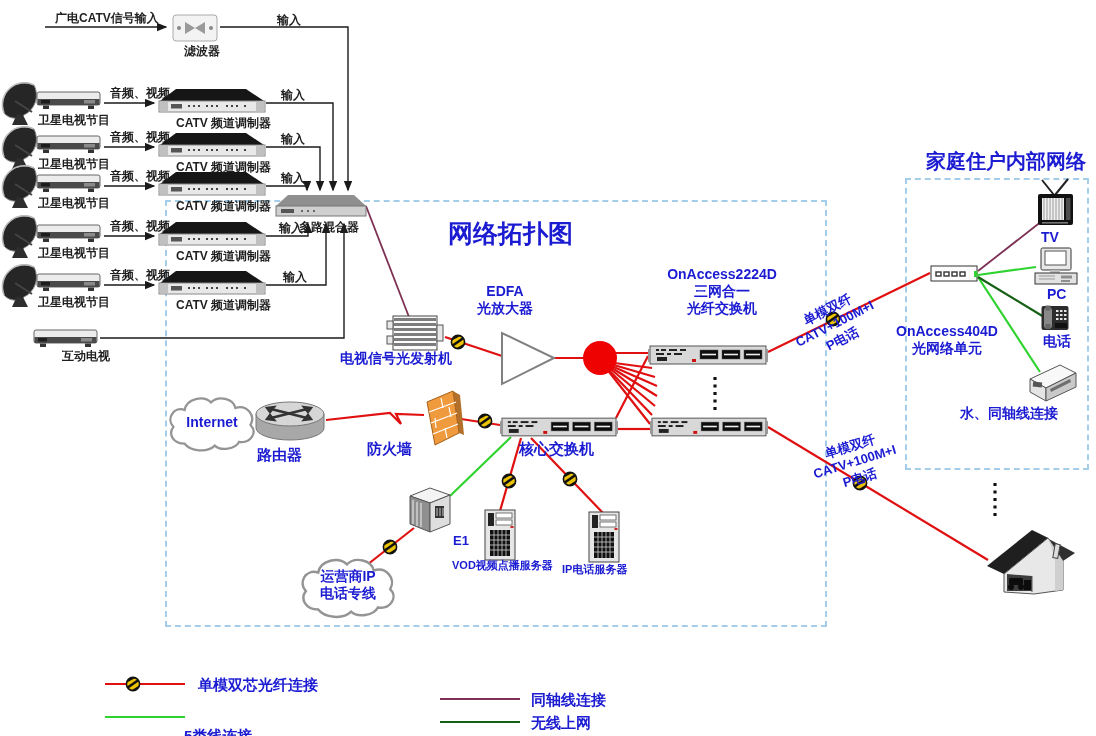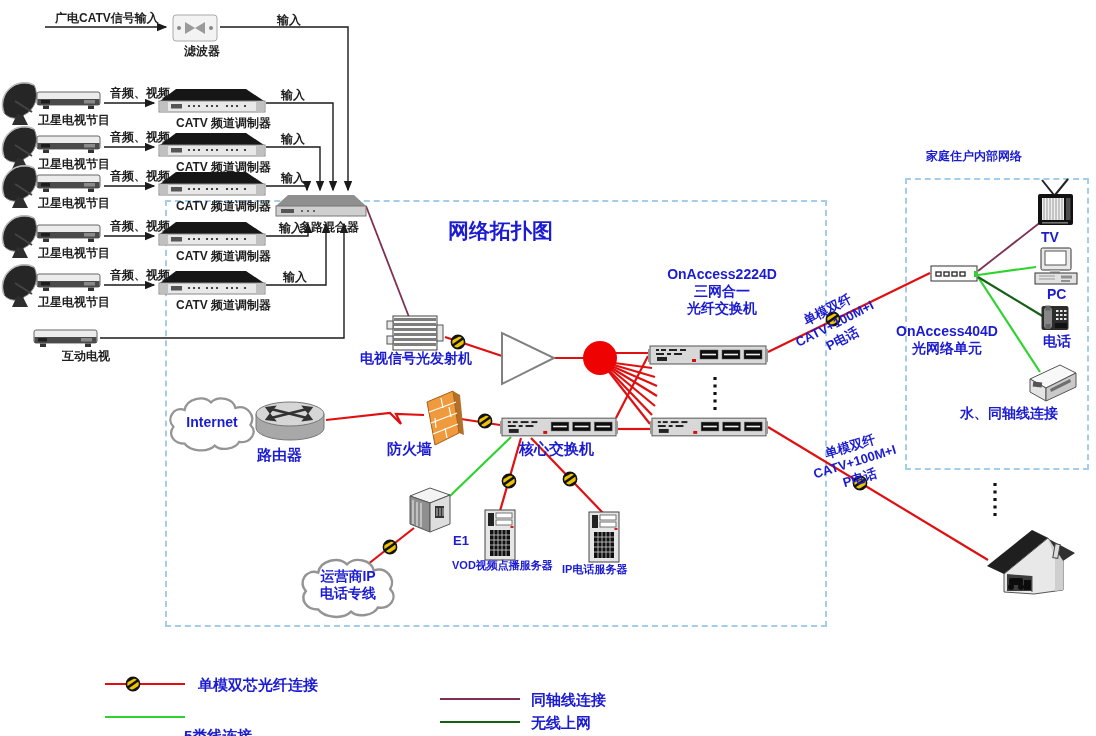--- a/index.html
+++ b/index.html
@@ -2,21 +2,21 @@
 <html><head>
 <meta charset="utf-8">
 <style>
   html,body{margin:0;padding:0;background:#fff;font-family:"Liberation Sans",sans-serif;}
   #stage{position:relative;width:1096px;height:736px;background:#fff;overflow:hidden;}
   .box{position:absolute;border:2px dashed #a4cde9;z-index:0;}
   #net-svg{position:absolute;left:0;top:0;z-index:1;}
   .lbl{position:absolute;z-index:2;font-weight:bold;color:#1b1bd2;white-space:nowrap;line-height:1.22;}
   .hl{position:absolute;z-index:2;font-weight:bold;color:#1f1f1f;white-space:nowrap;font-size:12px;line-height:1.1;}
   .ctr{text-align:center;}
-  .s11{font-size:11px}.s13{font-size:13px}.s14{font-size:14px}.s15{font-size:15px}.s16{font-size:12px}.s22{font-size:21px}
+  .s11{font-size:11px}.s13{font-size:13px}.s14{font-size:14px}.s15{font-size:15px}.s16{font-size:20px}.s22{font-size:25px}
   .fiber-note{position:absolute;z-index:2;font-weight:bold;color:#1b1bd2;font-size:13px;text-align:center;line-height:1.25;}
 </style>
 </head>
 <body>
 
 <div id="stage">
 
   <div class="box" style="left:165px;top:200px;width:658px;height:423px;"></div>
   <div class="box" style="left:905px;top:178px;width:180px;height:288px;"></div>
 
@@ -406,34 +406,38 @@
 
   <div class="hl" style="left:38px;top:296px;">卫星电视节目</div>
   <div class="hl" style="left:110px;top:269px;">音频、视频</div>
   <div class="hl" style="left:176px;top:299px;">CATV 频道调制器</div>
   <div class="hl" style="left:283px;top:271px;">输入</div>
 
   <div class="hl" style="left:299px;top:221px;">多路混合器</div>
   <div class="hl" style="left:62px;top:350px;">互动电视</div>
 
   <div class="lbl s22" style="left:448px;top:218px;">网络拓扑图</div>
-  <div class="lbl s14" style="left:360px;top:350px;text-align:right;">电视信号光发射机</div>
-
+  <div class="lbl s14" style="left:340px;top:350px;text-align:right;">电视信号光发射机</div>
+
+  <div class="lbl s14 ctr" style="left:453px;top:283px;width:104px;">
+    <div>EDFA</div>
+    <div>光放大器</div>
+  </div>
 
 
   <div class="lbl s14 ctr" style="left:658px;top:266px;width:128px;">
     <div>OnAccess2224D</div>
     <div>三网合一</div>
     <div>光纤交换机</div>
   </div>
 
   <div class="lbl s15" style="left:519px;top:440px;">核心交换机</div>
   <div class="lbl s14 ctr" style="left:168px;top:414px;width:88px;">Internet</div>
   <div class="lbl s15" style="left:257px;top:446px;">路由器</div>
-  <div class="lbl s15" style="left:367px;top:440px;margin-left:20px;">防火墙</div>
+  <div class="lbl s15" style="left:367px;top:440px;">防火墙</div>
   <div class="lbl s13" style="left:453px;top:533px;">E1</div>
 
   <div class="lbl s14 ctr" style="left:300px;top:568px;width:96px;">
     <div>运营商IP</div>
     <div>电话专线</div>
   </div>
 
   <div class="lbl s11" style="left:452px;top:559px;">VOD视频点播服务器</div>
   <div class="lbl s11" style="left:562px;top:563px;text-align:center;">IP电话服务器</div>
 

